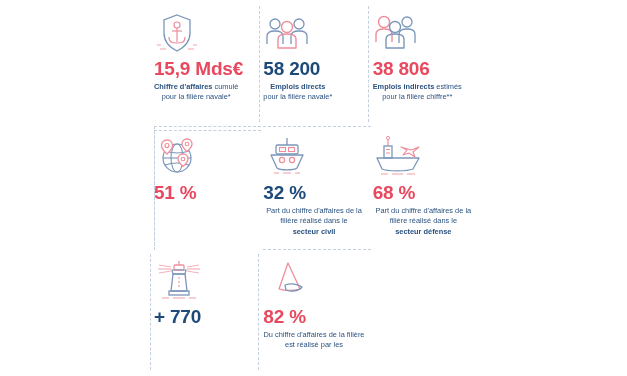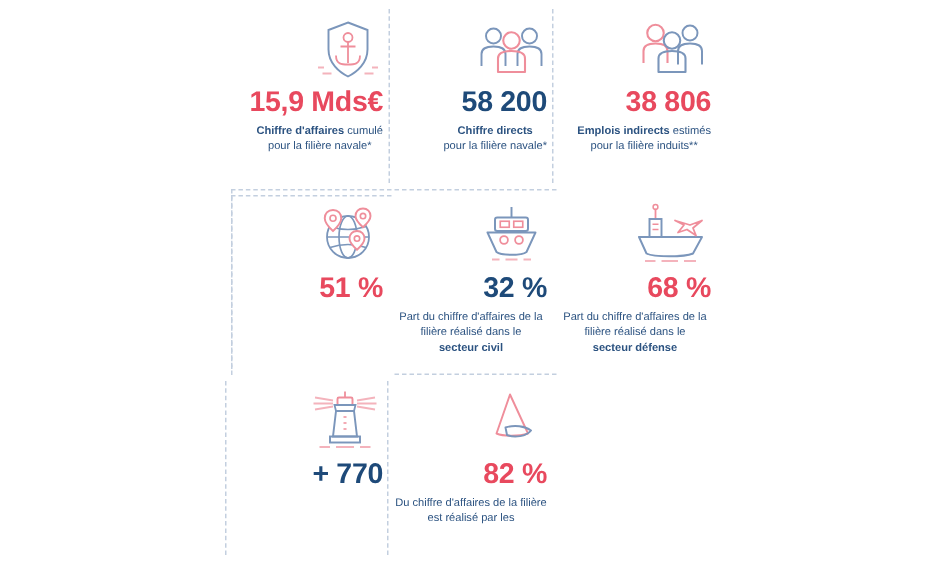--- a/index.html
+++ b/index.html
@@ -17,21 +17,21 @@
   .grid{
     display:grid;
     grid-template-columns:1fr 1fr 1fr;
     grid-template-rows:1fr 1fr 1fr;
     width:100%;height:100%;
   }
   .cell{
     position:relative;
     display:flex;
     flex-direction:column;
-    align-items:flex-end;
+    align-items:flex-start;
     justify-content:flex-start;
     padding:6px 4px 4px 4px;
     box-sizing:border-box;
   }
   
   .cell.c-mid-col::before{
     content:"";
     position:absolute;left:0;top:4px;bottom:4px;
     border-left:1px dashed #c3cfdf;
   }
@@ -108,40 +108,40 @@
           <circle cx="12" cy="13" r="5" fill="none" stroke="#7b96bb" stroke-width="1.3"></circle>
           <path d="M4 33 V25 C4 21 8 20 12 20 C16 20 20 21 20 25 V33" fill="none" stroke="#7b96bb" stroke-width="1.3"></path>
           <circle cx="36" cy="13" r="5" fill="none" stroke="#7b96bb" stroke-width="1.3"></circle>
           <path d="M28 33 V25 C28 21 32 20 36 20 C40 20 44 21 44 25 V33" fill="none" stroke="#7b96bb" stroke-width="1.3"></path>
           <circle cx="24" cy="16" r="5.5" fill="none" stroke="#ef8e9b" stroke-width="1.4"></circle>
           <path d="M15 37 V28 C15 24 19 23 24 23 C29 23 33 24 33 28 V37 Z" fill="none" stroke="#ef8e9b" stroke-width="1.4" stroke-linejoin="round"></path>
         </svg>
       </div>
       <div class="value blue">58 200</div>
       <div class="caption">
-        <b>Chiffre directs</b><span></span><br>
+        <b>Emplois directs</b><span></span><br>
         <span>pour la filière navale*</span>
       </div>
     </div>
 
     <div class="cell">
       <div class="icon">
         <svg width="48" height="44" viewBox="0 0 48 44">
           <circle cx="11" cy="11" r="5.5" fill="none" stroke="#ef8e9b" stroke-width="1.4"></circle>
           <path d="M3 31 V23 C3 19 7 18 11 18 C15 18 19 19 19 23 V31" fill="none" stroke="#ef8e9b" stroke-width="1.4"></path>
           <circle cx="34" cy="11" r="5" fill="none" stroke="#7b96bb" stroke-width="1.3"></circle>
           <path d="M26 32 V23 C26 19 30 18 34 18 C38 18 42 19 42 23 V32" fill="none" stroke="#7b96bb" stroke-width="1.3"></path>
           <circle cx="22" cy="16" r="5.5" fill="none" stroke="#7b96bb" stroke-width="1.4"></circle>
           <path d="M13 37 V28 C13 24 17 23 22 23 C27 23 31 24 31 28 V37 Z" fill="none" stroke="#7b96bb" stroke-width="1.4" stroke-linejoin="round"></path>
         </svg>
       </div>
       <div class="value red">38 806</div>
       <div class="caption">
         <b>Emplois indirects</b><span> estimés</span><br>
-        <span>pour la filière induits**</span>
+        <span>pour la filière chiffre**</span>
       </div>
     </div>
 
 
     <div class="cell c-mid-col r-mid r-mid-b">
       <div class="icon">
         <svg width="46" height="46" viewBox="0 0 46 46">
           <circle cx="23" cy="24" r="14" fill="none" stroke="#7b96bb" stroke-width="1.2"></circle>
           <ellipse cx="23" cy="24" rx="6" ry="14" fill="none" stroke="#7b96bb" stroke-width="1.1"></ellipse>
           <line x1="9" y1="24" x2="37" y2="24" stroke="#7b96bb" stroke-width="1.1"></line>

